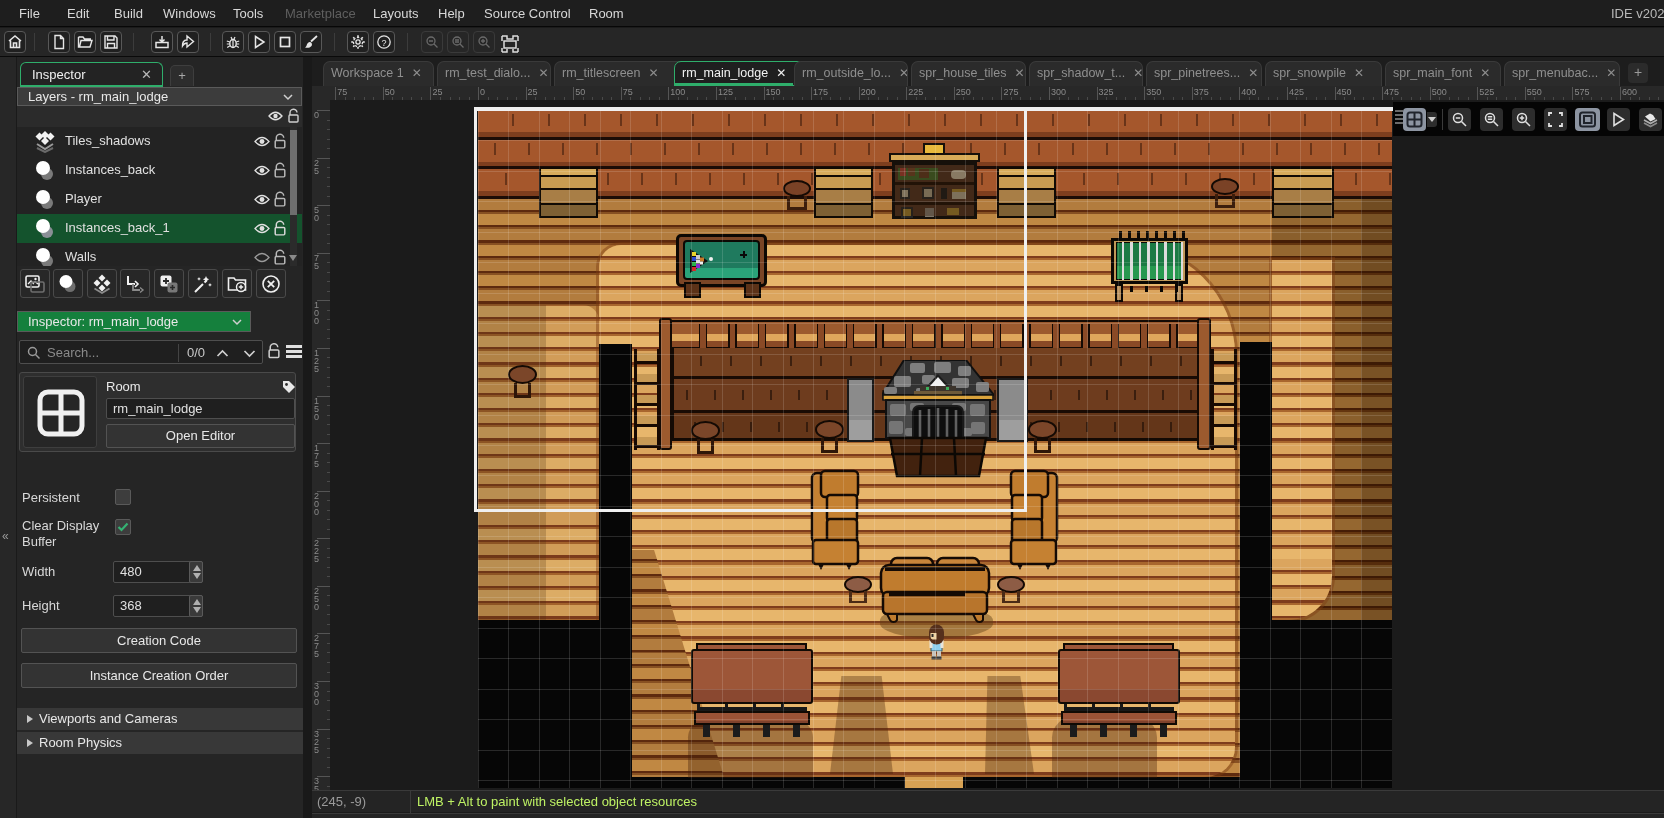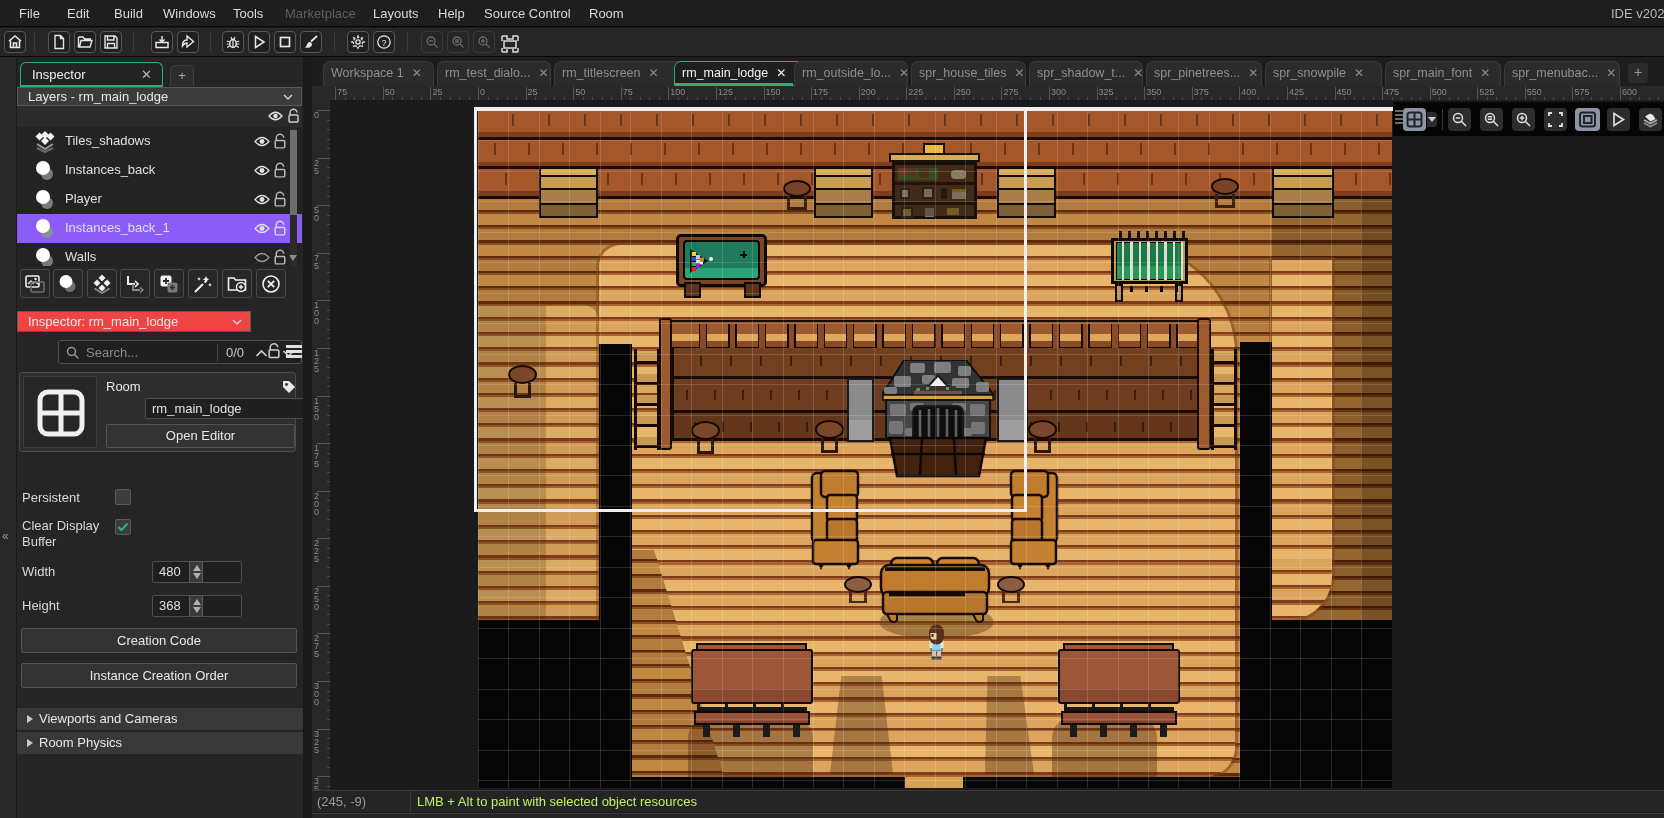--- a/index.html
+++ b/index.html
@@ -91,21 +91,21 @@
 #floatbar { position:absolute; left:1393px; top:102px; width:271px; height:34px;
   background:#050505; }
 .fbtn { position:absolute; top:6px; width:23px; height:23px; background:#2d2d2d;
   border-radius:4px; color:#e8e8e8; }
 .fbtn.on { background:#8d95a2; color:#16161e; }
 
 
 .hdr { position:absolute; left:0px; width:286px; height:22px; background:#383838;
   color:#e8e8e8; line-height:22px; }
 .inp { position:absolute; background:#1f1f1f; border:1px solid #4e4e4e;
-  border-radius:2px; color:#e0e0e0; font-size:13px;margin-left:39px; }
+  border-radius:2px; color:#e0e0e0; font-size:13px; }
 .btn { position:absolute; background:#333333; border:1px solid #535353;
   border-radius:2px; color:#e8e8e8; font-size:13px; text-align:center; }
 .chk { position:absolute; width:16px; height:16px; background:#3d3d3d;
   border:1px solid #5a5a5a; border-radius:2px; }
 .spin { position:absolute; width:14px; height:22px; background:#3a3a3a;
   border:1px solid #5a5a5a; border-radius:2px; }
 .spin:before { content:""; position:absolute; left:3px; top:3px;
   border-left:4px solid transparent; border-right:4px solid transparent;
   border-bottom:6px solid #b0b0b0; }
 .spin:after { content:""; position:absolute; left:3px; bottom:3px;
@@ -356,21 +356,21 @@
       <span style="position:absolute;left:48px;top:6px">Player</span>
       <svg style="position:absolute;left:237px;top:8px" width="16" height="13" viewBox="0 0 15 12">
             <path d="M1 6 Q7.5 -1.5 14 6 Q7.5 13.5 1 6 Z" fill="none" stroke="#e0e0e0" stroke-width="1.3"></path>
             <circle cx="7.5" cy="6" r="2.3" fill="#e0e0e0"></circle>
           </svg>
       <svg style="position:absolute;left:256px;top:6px" width="14" height="17" viewBox="0 0 13 16">
             <path d="M3 7 V5 A3.5 3.5 0 0 1 10 4.5" fill="none" stroke="#b8b8b8" stroke-width="1.4"></path>
             <rect x="2" y="7" width="9" height="7" rx="1" fill="none" stroke="#b8b8b8" stroke-width="1.4"></rect>
           </svg>
     </div>
-    <div class="lrow" style="top:87px;background:#8b5cf6">
+    <div class="lrow" style="top:87px;background:#14532d">
       <svg style="position:absolute;left:17px;top:4px" width="22" height="22" viewBox="0 0 22 22">
             <circle cx="13" cy="14" r="6" fill="#8a8f96"></circle>
             <circle cx="9" cy="8" r="7" fill="#ffffff"></circle>
           </svg>
       <span style="position:absolute;left:48px;top:6px">Instances_back_1</span>
       <svg style="position:absolute;left:237px;top:8px" width="16" height="13" viewBox="0 0 15 12">
             <path d="M1 6 Q7.5 -1.5 14 6 Q7.5 13.5 1 6 Z" fill="none" stroke="#e0e0e0" stroke-width="1.3"></path>
             <circle cx="7.5" cy="6" r="2.3" fill="#e0e0e0"></circle>
           </svg>
       <svg style="position:absolute;left:256px;top:6px" width="14" height="17" viewBox="0 0 13 16">
@@ -440,21 +440,21 @@
             <path d="M1.5 4 H7 L8.5 6 H18.5 V16 H1.5 Z" fill="none" stroke="#f0f0f0" stroke-width="1.6"></path>
             <circle cx="14" cy="13" r="4.5" fill="#272727" stroke="#f0f0f0" stroke-width="1.4"></circle>
             <path d="M14 10.8 V15.2 M11.8 13 H16.2" stroke="#f0f0f0" stroke-width="1.4"></path>
           </svg></div>
     <div class="lbtn" style="left:239px"><svg width="20" height="20" viewBox="0 0 20 20" style="margin:4px">
             <circle cx="10" cy="10" r="8" fill="none" stroke="#f0f0f0" stroke-width="1.6"></circle>
             <path d="M6.8 6.8 L13.2 13.2 M13.2 6.8 L6.8 13.2" stroke="#f0f0f0" stroke-width="1.8"></path>
           </svg></div>
   </div>
 
-  <div style="position:absolute;left:0;top:254px;width:234px;height:21px;background:#ef4444;border:1px solid #5a5a5a;color:#e8e8e8;line-height:19px">
+  <div style="position:absolute;left:0;top:254px;width:234px;height:21px;background:#15803d;border:1px solid #5a5a5a;color:#e8e8e8;line-height:19px">
     <span style="margin-left:10px">Inspector: rm_main_lodge</span>
     <svg style="position:absolute;right:8px;top:6px" width="10" height="8" viewBox="0 0 10 8">
           <path d="M1 2 L5 6 L9 2" fill="none" stroke="#cfcfcf" stroke-width="1.5"></path>
         </svg>
   </div>
 
   <div class="inp" style="left:2px;top:283px;width:244px;height:24px">
     <svg style="position:absolute;left:7px;top:5px" width="14" height="14" viewBox="0 0 14 14">
           <circle cx="5.5" cy="5.5" r="4" fill="none" stroke="#9a9a9a" stroke-width="1.5"></circle>
           <path d="M8.5 8.5 L12.5 12.5" stroke="#9a9a9a" stroke-width="1.5"></path>

